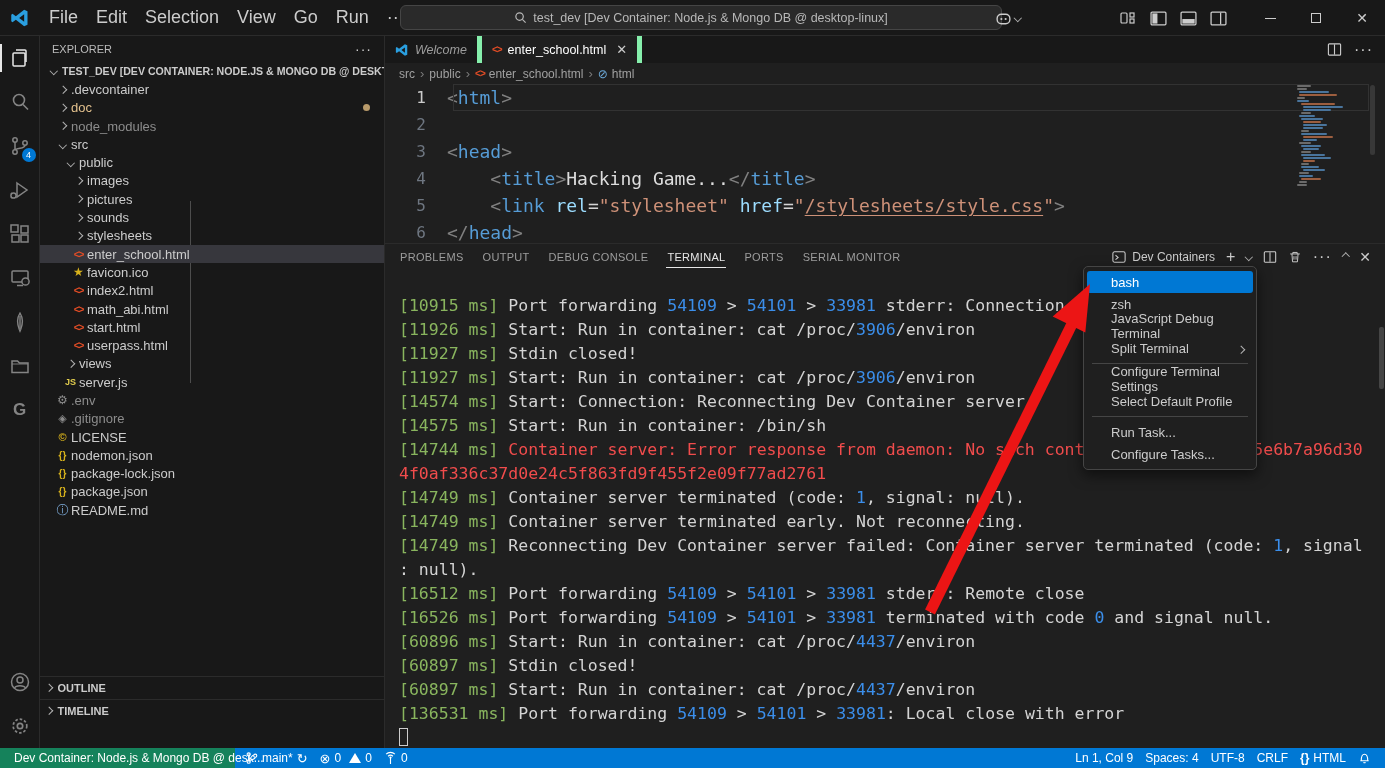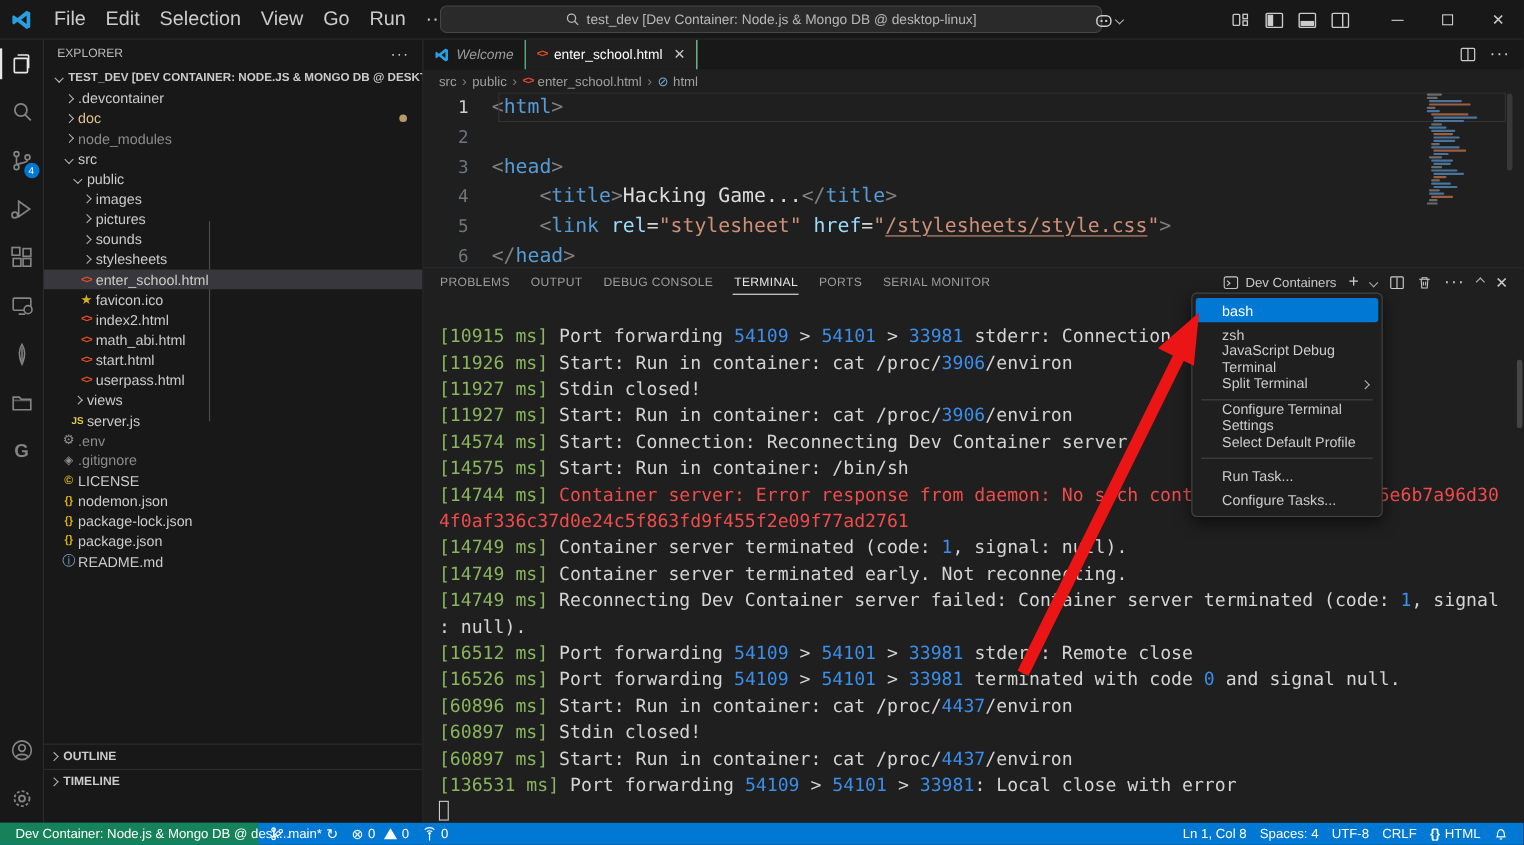--- a/index.html
+++ b/index.html
@@ -53,21 +53,21 @@
   .fi-info{color:#7ca9d6;font-size:12px;}
   .mod-dot{position:absolute;right:14px;width:7px;height:7px;border-radius:50%;background:#b89a6a;}
   .indent-guide{position:absolute;left:150px;top:139px;width:1px;height:182px;background:#4d4d4d;}
   #sidebar-sections{position:absolute;bottom:26px;left:0;right:0;}
   .side-sec{height:23px;display:flex;align-items:center;gap:6px;padding:0 6px;font-size:11px;font-weight:bold;
     color:#cccccc;border-top:1px solid #2b2b2b;}
   
   #main{position:absolute;top:36px;left:385px;right:0;bottom:20px;background:#1f1f1f;}
   #tabbar{height:27px;background:#181818;display:flex;align-items:stretch;position:relative;}
   .tab{display:flex;align-items:center;gap:6px;padding:0 10px;font-size:12.5px;color:#9d9d9d;
-    background:#181818;border-right:1px solid #86efac;}
+    background:#181818;border-right:5px solid #86efac;}
   .tab.active{background:#1f1f1f;color:#ffffff;}
   .tab .closex{font-size:13px;margin-left:4px;color:#cccccc;}
   .tab-italic{font-style:italic;}
   #tabbar-actions{margin-left:auto;display:flex;align-items:center;gap:12px;padding-right:12px;color:#cccccc;}
   #breadcrumbs{height:21px;display:flex;align-items:center;font-size:12px;color:#a0a0a0;padding-left:14px;gap:5px;}
   .bc-sep{color:#7a7a7a;font-size:13px;}
   .bc-item{display:flex;align-items:center;gap:4px;}
   .bc-sym{color:#6ca9d8;font-size:12px;}
   #code{position:absolute;top:48px;left:0;right:0;height:160px;overflow:hidden;
     font-family:"DejaVu Sans Mono",monospace;font-size:18px;}
@@ -644,21 +644,21 @@
     <span>0</span>
   </div>
   <div class="sb-item">
     <svg class="ic" width="13" height="14" viewBox="0 0 14 15">
         <path d="M7 14 V7 M4.4 5.6 a3.7 3.7 0 0 1 5.2 0 M2.3 3.4 a6.7 6.7 0 0 1 9.4 0" fill="none" stroke="#fff" stroke-width="1.2"></path>
         <circle cx="7" cy="7" r="1.2" fill="#fff"></circle>
       </svg>
     <span>0</span>
   </div>
   <div id="sb-right">
-    <span class="sb-item">Ln 1, Col 8</span>
+    <span class="sb-item">Ln 1, Col 9</span>
     <span class="sb-item">Spaces: 4</span>
     <span class="sb-item">UTF-8</span>
     <span class="sb-item">CRLF</span>
     <span class="sb-item">
       <span style="font-weight:bold;">{}</span>
       <span>HTML</span>
     </span>
     <span class="sb-item">
       <svg class="ic" width="13" height="14" viewBox="0 0 14 15">
           <path d="M2.5 10.5 H11.5 M3.5 10.5 C3.5 5 4.5 3.5 7 3.5 S10.5 5 10.5 10.5 M6 12 a1.1 1.1 0 0 0 2 0" fill="none" stroke="#fff" stroke-width="1.2"></path>

